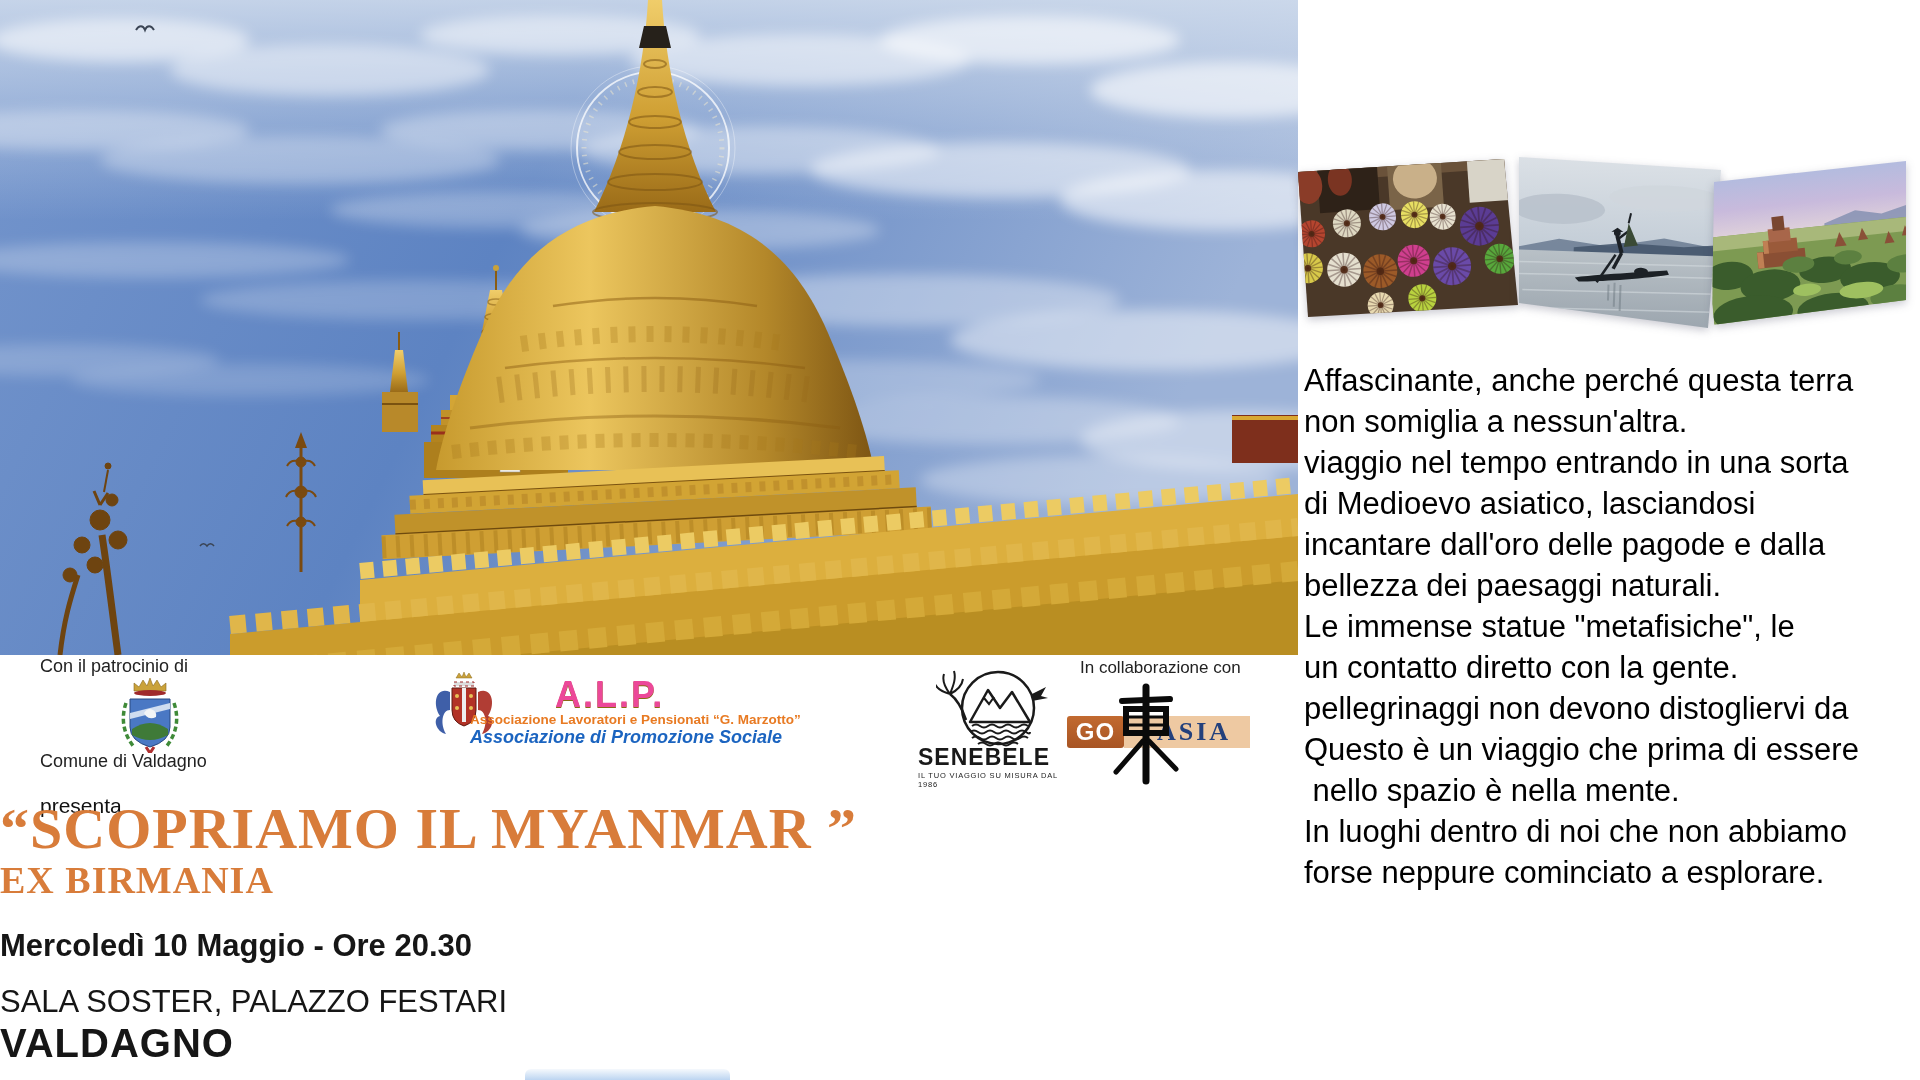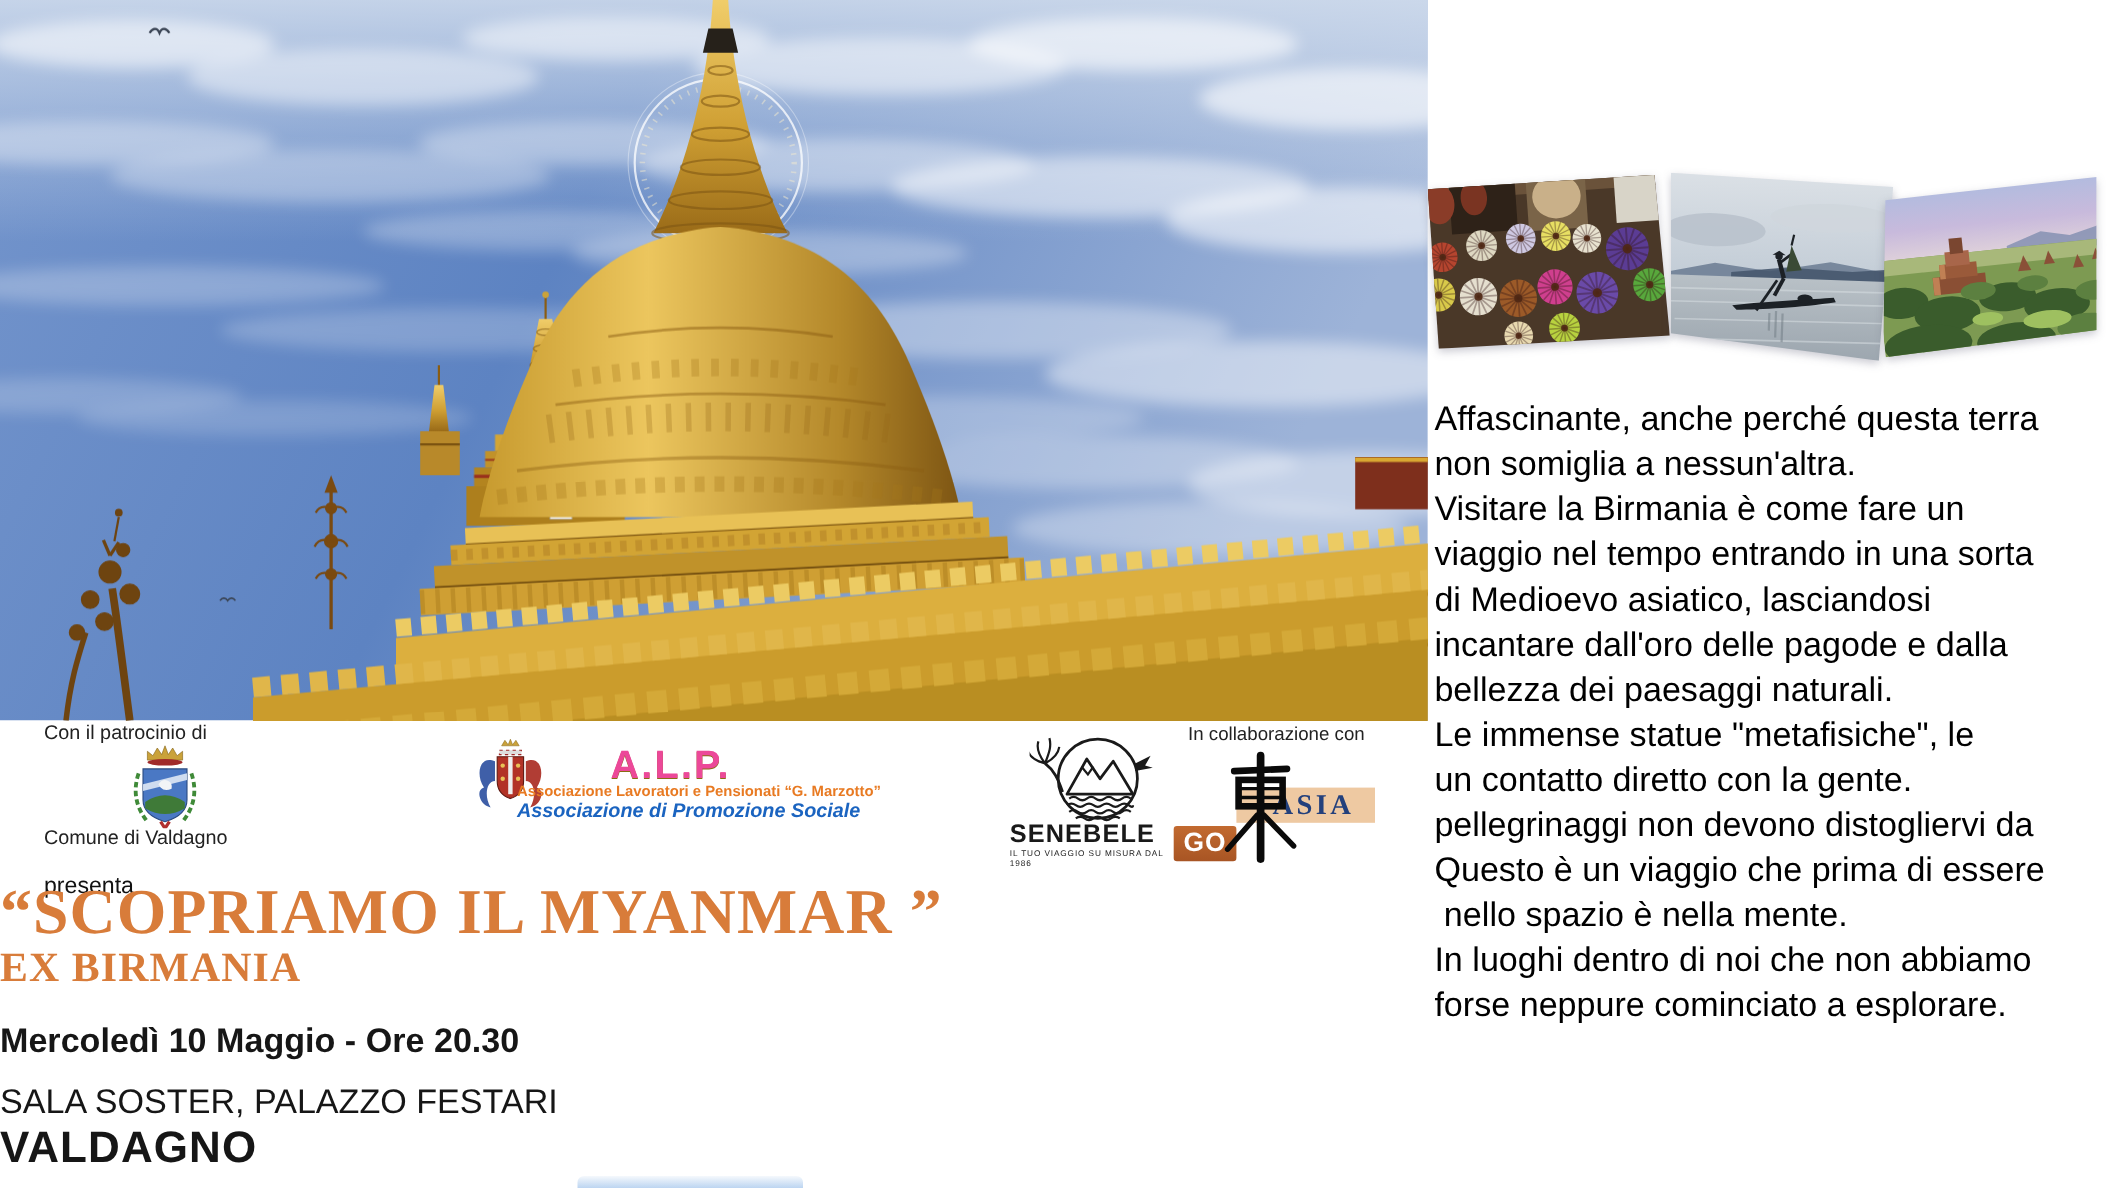--- a/index.html
+++ b/index.html
@@ -13,21 +13,21 @@
   .alp-acronym{left:555px;top:674px;width:220px;font-size:36px;font-weight:800;color:#ec4899;
                text-shadow:0 1px 0 #8a6a14;letter-spacing:2px;}
   .alp-line1{left:470px;top:712px;width:390px;font-size:13.5px;font-weight:700;color:#e87a22;}
   .alp-line2{left:470px;top:727px;width:390px;font-size:18px;font-weight:700;font-style:italic;color:#1b64c0;}
   .presenta{left:40px;top:794px;width:1290px;font-size:21px;color:#111;}
   .collab-label{left:1080px;top:658px;width:166px;font-size:17px;color:#222;}
   .senebele-name{left:918px;top:744px;width:140px;font-size:23px;font-weight:700;letter-spacing:1px;color:#191919;}
   .senebele-tagline{left:918px;top:771px;width:140px;font-size:7.5px;letter-spacing:.8px;color:#222;}
   .go-box{left:1067px;top:716px;width:57px;height:32px;background:linear-gradient(#c26a30,#a85524);
           border-radius:3px;display:flex;align-items:center;justify-content:center;
-          font-size:24px;font-weight:800;color:#fff;letter-spacing:1px;margin-top:35px;}
+          font-size:24px;font-weight:800;color:#fff;letter-spacing:1px;}
   .asia-box{left:1124px;top:716px;width:126px;height:32px;background:#eec9a2;
             display:flex;align-items:center;justify-content:center;
             font-family:"Liberation Serif",serif;font-size:26px;font-weight:700;
             letter-spacing:3px;color:#23407c;padding-left:14px;box-sizing:border-box;}
   .title{left:0;top:795px;width:1298px;font-family:"Liberation Serif",serif;font-size:58px;
          font-weight:700;color:#d87c3a;letter-spacing:1px;white-space:nowrap;}
   .subtitle{left:0;top:858px;width:1298px;font-family:"Liberation Serif",serif;font-size:38px;
             font-weight:700;color:#d87c3a;letter-spacing:1px;}
   .date-line{left:0;top:928px;width:1298px;font-size:31px;font-weight:700;color:#161616;}
   .venue-line{left:0;top:984px;width:1298px;font-size:31px;font-weight:400;color:#161616;}
@@ -423,21 +423,20 @@
           <ellipse cx="150" cy="140" rx="22" ry="8" fill="#9ec060"></ellipse>
           <ellipse cx="96" cy="134" rx="14" ry="6" fill="#9ec060"></ellipse>
         </svg>
       </div>
     </div>
   </div>
 
   <div class="abs desc">
     <div>Affascinante, anche perché questa terra</div>
     <div>non somiglia a nessun'altra.</div>
-    <div>Visitare la Birmania è come fare un</div>
     <div>viaggio nel tempo entrando in una sorta</div>
     <div>di Medioevo asiatico, lasciandosi</div>
     <div>incantare dall'oro delle pagode e dalla</div>
     <div>bellezza dei paesaggi naturali.</div>
     <div>Le immense statue "metafisiche", le</div>
     <div>un contatto diretto con la gente.</div>
     <div>pellegrinaggi non devono distogliervi da</div>
     <div>Questo è un viaggio che prima di essere</div>
     <div> nello spazio è nella mente.</div>
     <div>In luoghi dentro di noi che non abbiamo</div>

